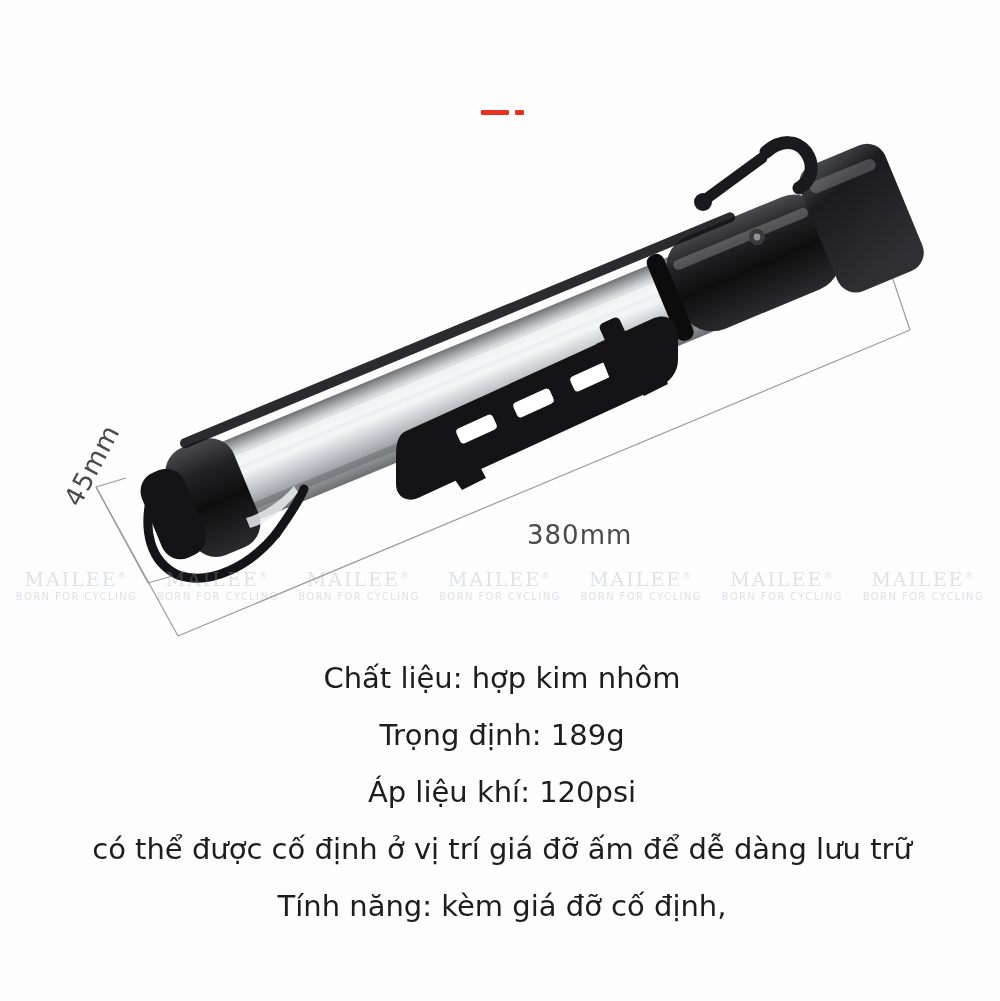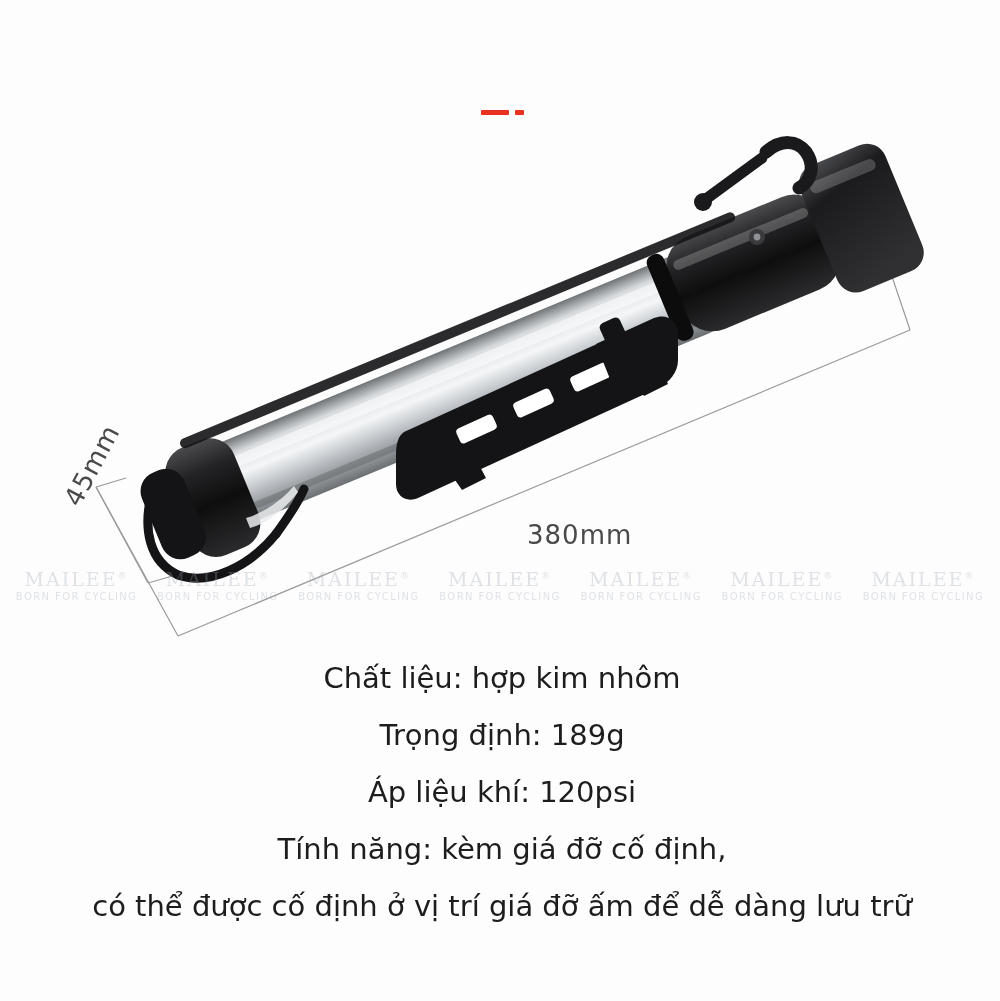--- a/index.html
+++ b/index.html
@@ -255,17 +255,17 @@
     <div class="wm">
       <div class="wm-main"><span>MAILEE</span><span class="wm-r">®</span></div>
       <div class="wm-sub">BORN FOR CYCLING</div>
     </div>
   </div>
 
   <div class="specs">
     <div class="line">Chất liệu: hợp kim nhôm</div>
     <div class="line">Trọng định: 189g</div>
     <div class="line">Áp liệu khí: 120psi</div>
+    <div class="line">có thể được cố định ở vị trí giá đỡ ấm để dễ dàng lưu trữ</div>
     <div class="line">Tính năng: kèm giá đỡ cố định,</div>
-    <div class="line">có thể được cố định ở vị trí giá đỡ ấm để dễ dàng lưu trữ</div>
   </div>
 
 </div>
 
 </body></html>

